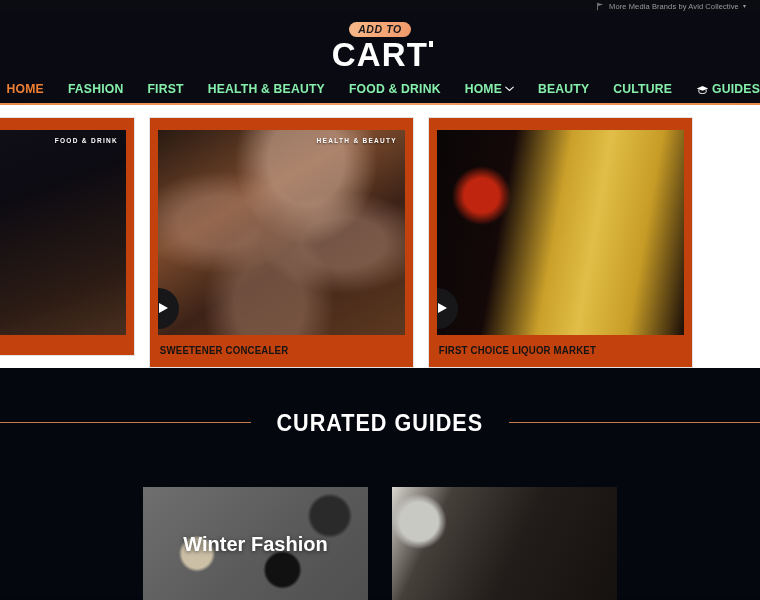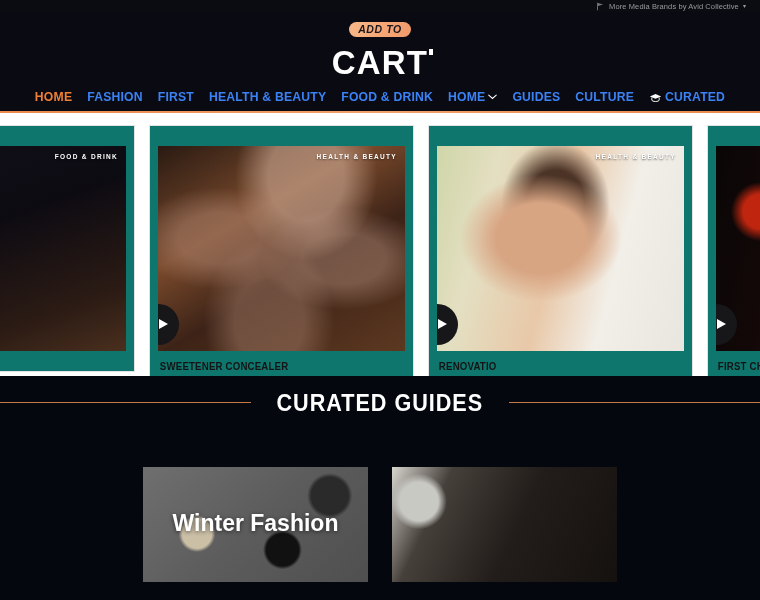--- a/index.html
+++ b/index.html
@@ -63,46 +63,46 @@
     border-radius: 9px;
     line-height: 1.05;
     font-family: "Liberation Sans", sans-serif;
   }
   .logo-cart {
     color: #ffffff;
     font-size: 33px;
     font-weight: bold;
     letter-spacing: 1.2px;
     line-height: 1.05;
-    margin-top: 9px;
+    margin-top: 1px;
     position: relative;
     font-family: "Liberation Sans", sans-serif;
   }
   .logo-cart .tick {
     position: absolute;
     top: 3px;
     right: -5px;
     width: 4px;
     height: 6px;
     background: #ffffff;
   }
 
   
   .nav {
     display: flex;
     align-items: center;
-    justify-content: center;
-    gap: 15px;
+    justify-content: flex-end;
+    gap: 24px;
     padding: 9px 0 7px 0;
     background: #0a0b12;
     border-bottom: 2px solid;
     border-image: linear-gradient(90deg,#e9894a,#f0a06a,#e9894a) 1;
   }
   .nav-item {
-    color: #3b82f6;
+    color: #86efac;
     font-size: 12.2px;
     font-weight: bold;
     letter-spacing: .2px;
     cursor: pointer;
     white-space: nowrap;
     display: flex;
     align-items: center;
     gap: 3px;
   }
   .nav-item.active { color: #ef7f35; }
@@ -126,23 +126,23 @@
     display: flex;
     gap: 14px;
     align-items: flex-start;
     position: absolute;
     left: -130px;
     top: 12px;
   }
   .slide {
     width: 265px;
     flex: 0 0 265px;
-    background: #0f766e;
+    background: #c2410c;
     border: 1px solid #e3e3e3;
-    padding: 20px 8px 0 8px;
+    padding: 12px 8px 0 8px;
     position: relative;
   }
   .slide-media {
     position: relative;
     width: 100%;
     height: 205px;
     overflow: hidden;
   }
   .slide-tag {
     position: absolute;
@@ -219,21 +219,21 @@
   .img-cans {
     width:100%; height:100%;
     background:
       radial-gradient(circle at 18% 32%, #c0260f 0 7%, transparent 12%),
       linear-gradient(100deg, #0a0606 0%, #140808 28%, #caa02a 48%, #e0be47 62%, #c79c26 80%, #1a0d08 100%);
   }
 
   
   .guides-section {
     background: #05070f;
-    padding-top: 13px;
+    padding-top: 41px;
     height: 227px;
   }
   .guides-heading-row {
     display: flex;
     align-items: center;
     gap: 14px;
     padding: 0 0px;
   }
   .rule {
     flex: 1;
@@ -262,21 +262,21 @@
     cursor: pointer;
     display: flex;
     align-items: center;
     justify-content: center;
   }
   .guide-card .gc-bg { position: absolute; inset: 0; }
   .guide-card .gc-label {
     position: relative;
     z-index: 2;
     color: #ffffff;
-    font-size: 23px;
+    font-size: 20px;
     font-weight: bold;
     text-align: center;
     line-height: 1.12;
     text-shadow: 0 1px 4px rgba(0,0,0,.6);
     padding: 0 8px;
   }
   .bg-winter {
     background:
       radial-gradient(circle at 24% 58%, #cbbfa6 0 8%, transparent 10%),
       radial-gradient(circle at 62% 72%, #111 0 10%, transparent 12%),
@@ -341,33 +341,33 @@
     </div>
     <div class="nav-item">
       <span>HOME</span>
       <span class="nav-chevron">
         <svg viewBox="0 0 12 8" width="9" height="6">
             <path d="M1 1.5 L6 6 L11 1.5" stroke="#ffffff" stroke-width="1.4" fill="none" stroke-linecap="round"></path>
           </svg>
       </span>
     </div>
     <div class="nav-item">
-      <span>GUIDES</span>
+      <span>BEAUTY</span>
     </div>
     <div class="nav-item">
       <span>CULTURE</span>
     </div>
     <div class="nav-item">
       <span class="cap-icon">
         <svg viewBox="0 0 16 12" width="13" height="10">
             <path d="M8 1.2 L15 4 L8 6.8 L1 4 Z" fill="#ffffff"></path>
             <path d="M3.5 5.4 v3 c0 1.1 2 1.9 4.5 1.9 s4.5-.8 4.5-1.9 v-3" fill="none" stroke="#ffffff" stroke-width="1.2"></path>
           </svg>
       </span>
-      <span>CURATED</span>
+      <span>GUIDES</span>
     </div>
   </nav>
 </div>
 
 <div class="carousel-band">
   <div class="carousel-track">
 
     <article class="slide">
       <div class="slide-media">
         <div class="img-cocktail"></div>
@@ -381,30 +381,20 @@
       <div class="slide-media">
         <div class="img-jars"></div>
         <div class="slide-tag">HEALTH &amp; BEAUTY</div>
         <div class="play-btn">
           <span class="tri"></span>
         </div>
       </div>
       <div class="slide-title">SWEETENER CONCEALER</div>
     </article>
 
-    <article class="slide">
-      <div class="slide-media">
-        <div class="img-skincare"></div>
-        <div class="slide-tag">HEALTH &amp; BEAUTY</div>
-        <div class="play-btn">
-          <span class="tri"></span>
-        </div>
-      </div>
-      <div class="slide-title">RENOVATIO</div>
-    </article>
 
     <article class="slide">
       <div class="slide-media">
         <div class="img-cans"></div>
         <div class="slide-tag"></div>
         <div class="play-btn">
           <span class="tri"></span>
         </div>
       </div>
       <div class="slide-title">FIRST CHOICE LIQUOR MARKET</div>

